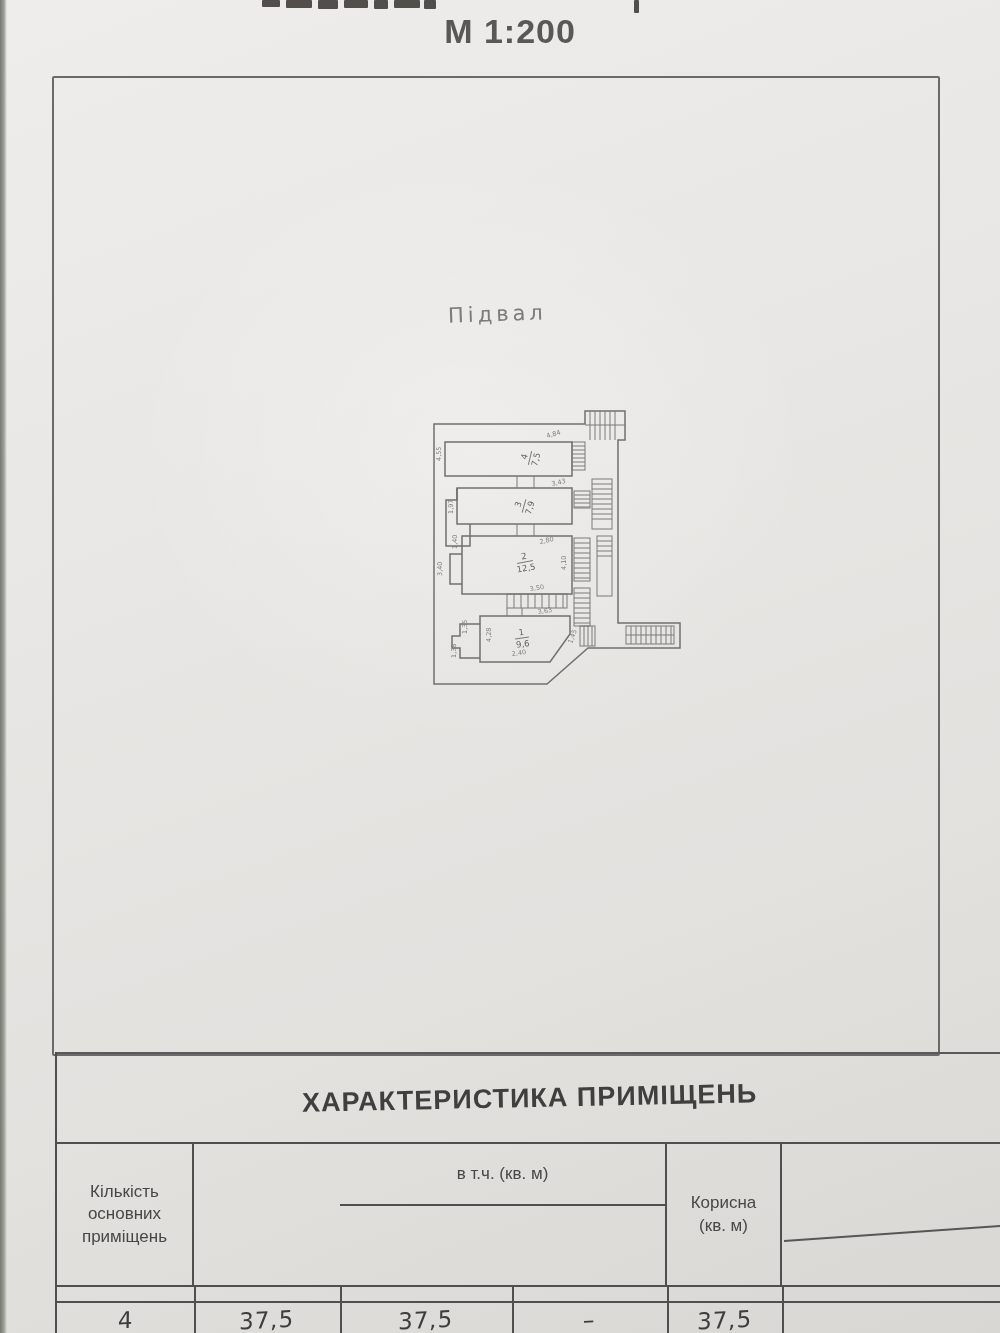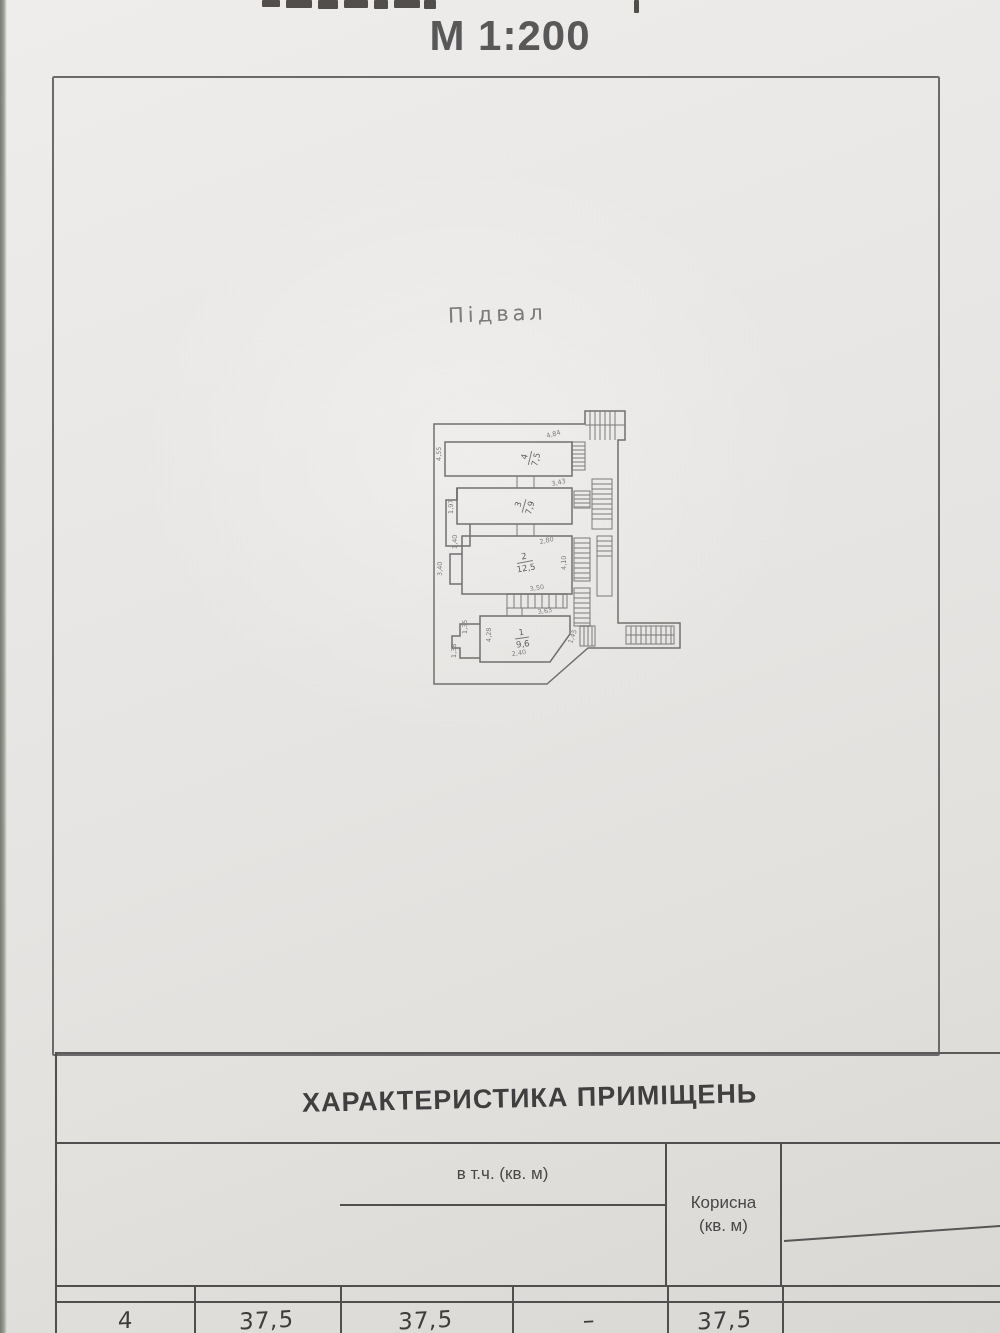--- a/index.html
+++ b/index.html
@@ -16,21 +16,21 @@
     background:linear-gradient(to right,#757a70,#9b9e95 55%,rgba(200,200,195,0));
   }
   .sheen{
     position:absolute;left:120px;top:150px;width:700px;height:600px;
     background:radial-gradient(ellipse at center,rgba(255,255,255,0.28),rgba(255,255,255,0) 70%);
     pointer-events:none;
   }
   .frag{position:absolute;background:#35332f;border-radius:1px;opacity:.85;}
   .scale-label{
     position:absolute;left:370px;top:12px;width:280px;
-    text-align:center;font-size:42px;font-weight:bold;color:#585858;
+    text-align:center;font-size:34px;font-weight:bold;color:#585858;
     letter-spacing:1px;
   }
   .plan-border{
     position:absolute;left:52px;top:76px;width:884px;height:976px;
     border:2px solid #6a6a6a;border-radius:2px;
   }
   .plan-caption{
     position:absolute;left:448px;top:302px;
     font-family:"DejaVu Sans", sans-serif;
     font-size:21px;color:#7b7b7b;letter-spacing:4px;
@@ -168,20 +168,21 @@
     <text class="dim" transform="translate(150,248) rotate(-70)">1,45</text>
   </svg>
 
   <div class="table-wrap">
 
     <div class="row-title">
       <span>ХАРАКТЕРИСТИКА ПРИМІЩЕНЬ</span>
     </div>
 
     <div class="row-head">
+      <div class="hc br" style="left:0;width:137px;padding:0 14px;">Кількість основних приміщень</div>
       <div class="hc br" style="left:283px;width:327px;padding:12px;">
         <div class="grp-top">в т.ч. (кв. м)</div>
       </div>
       <div class="hc br" style="left:610px;width:115px;padding:0 14px;">Корисна (кв. м)</div>
       <div class="hc" style="left:725px;width:220px;"></div>
       <div class="warp-line" style="left:727px;top:96px;width:218px;transform:rotate(-4deg);"></div>
     </div>
 
     <div class="row-thin">
       <div class="vd" style="left:137px;"></div>

